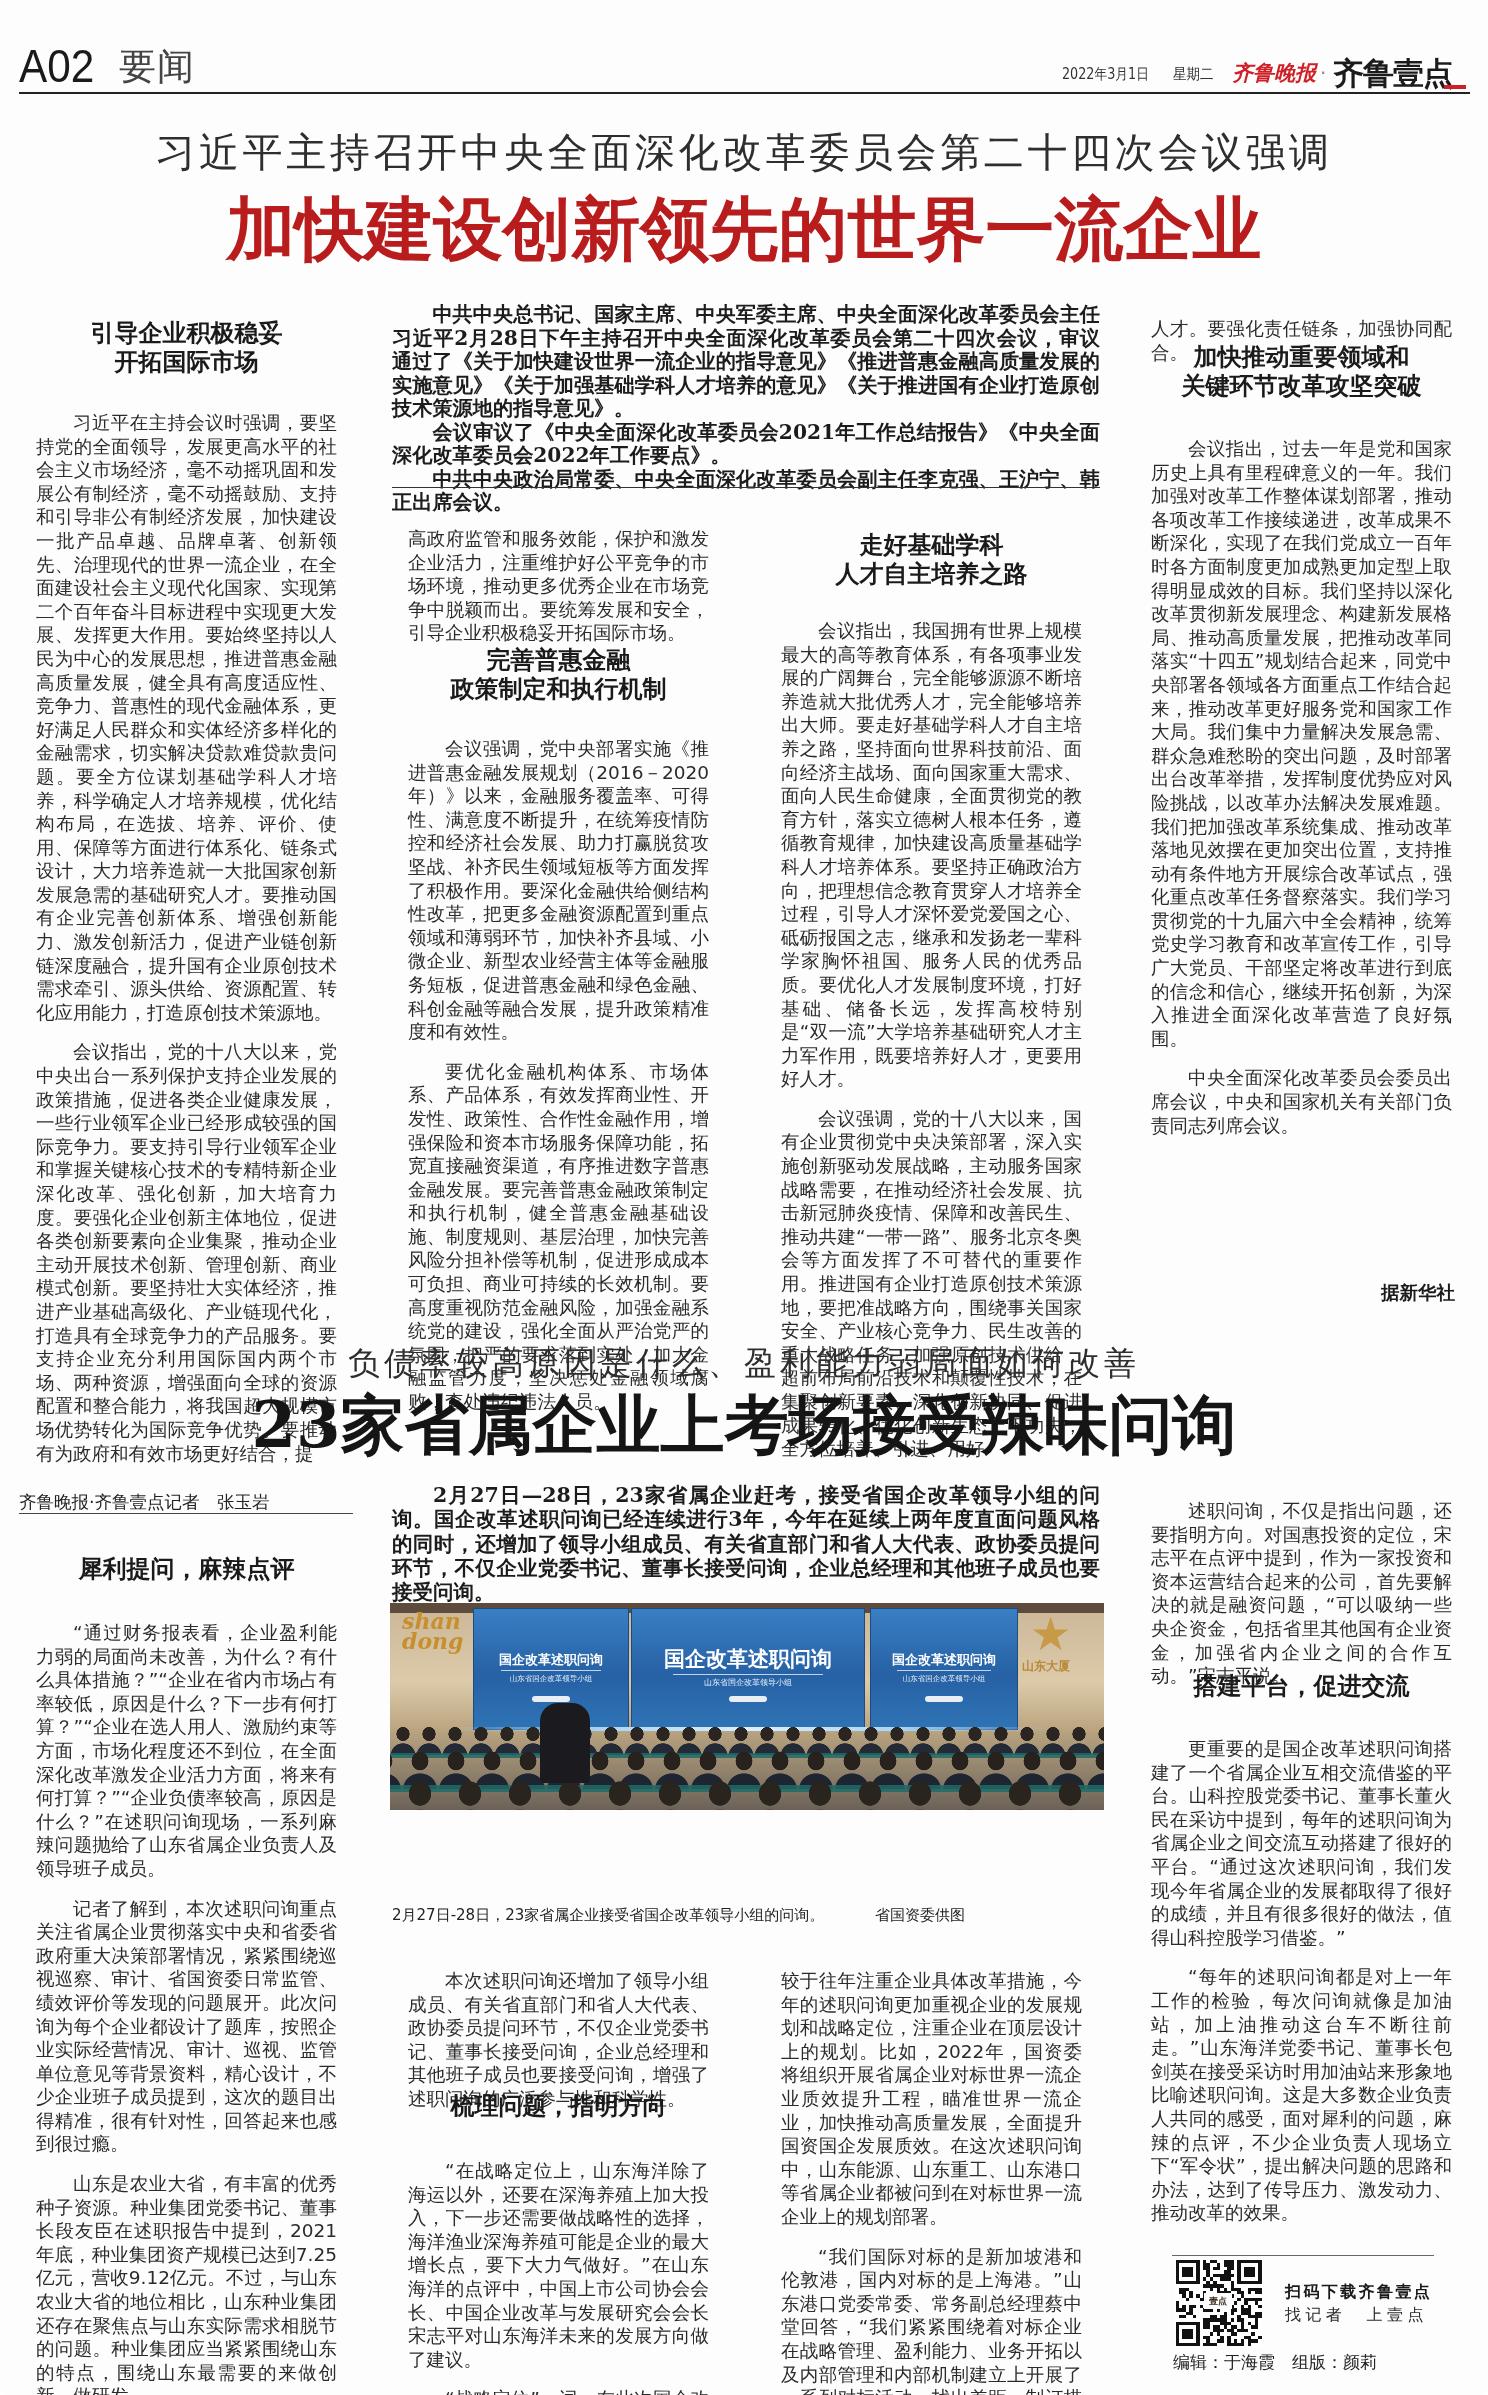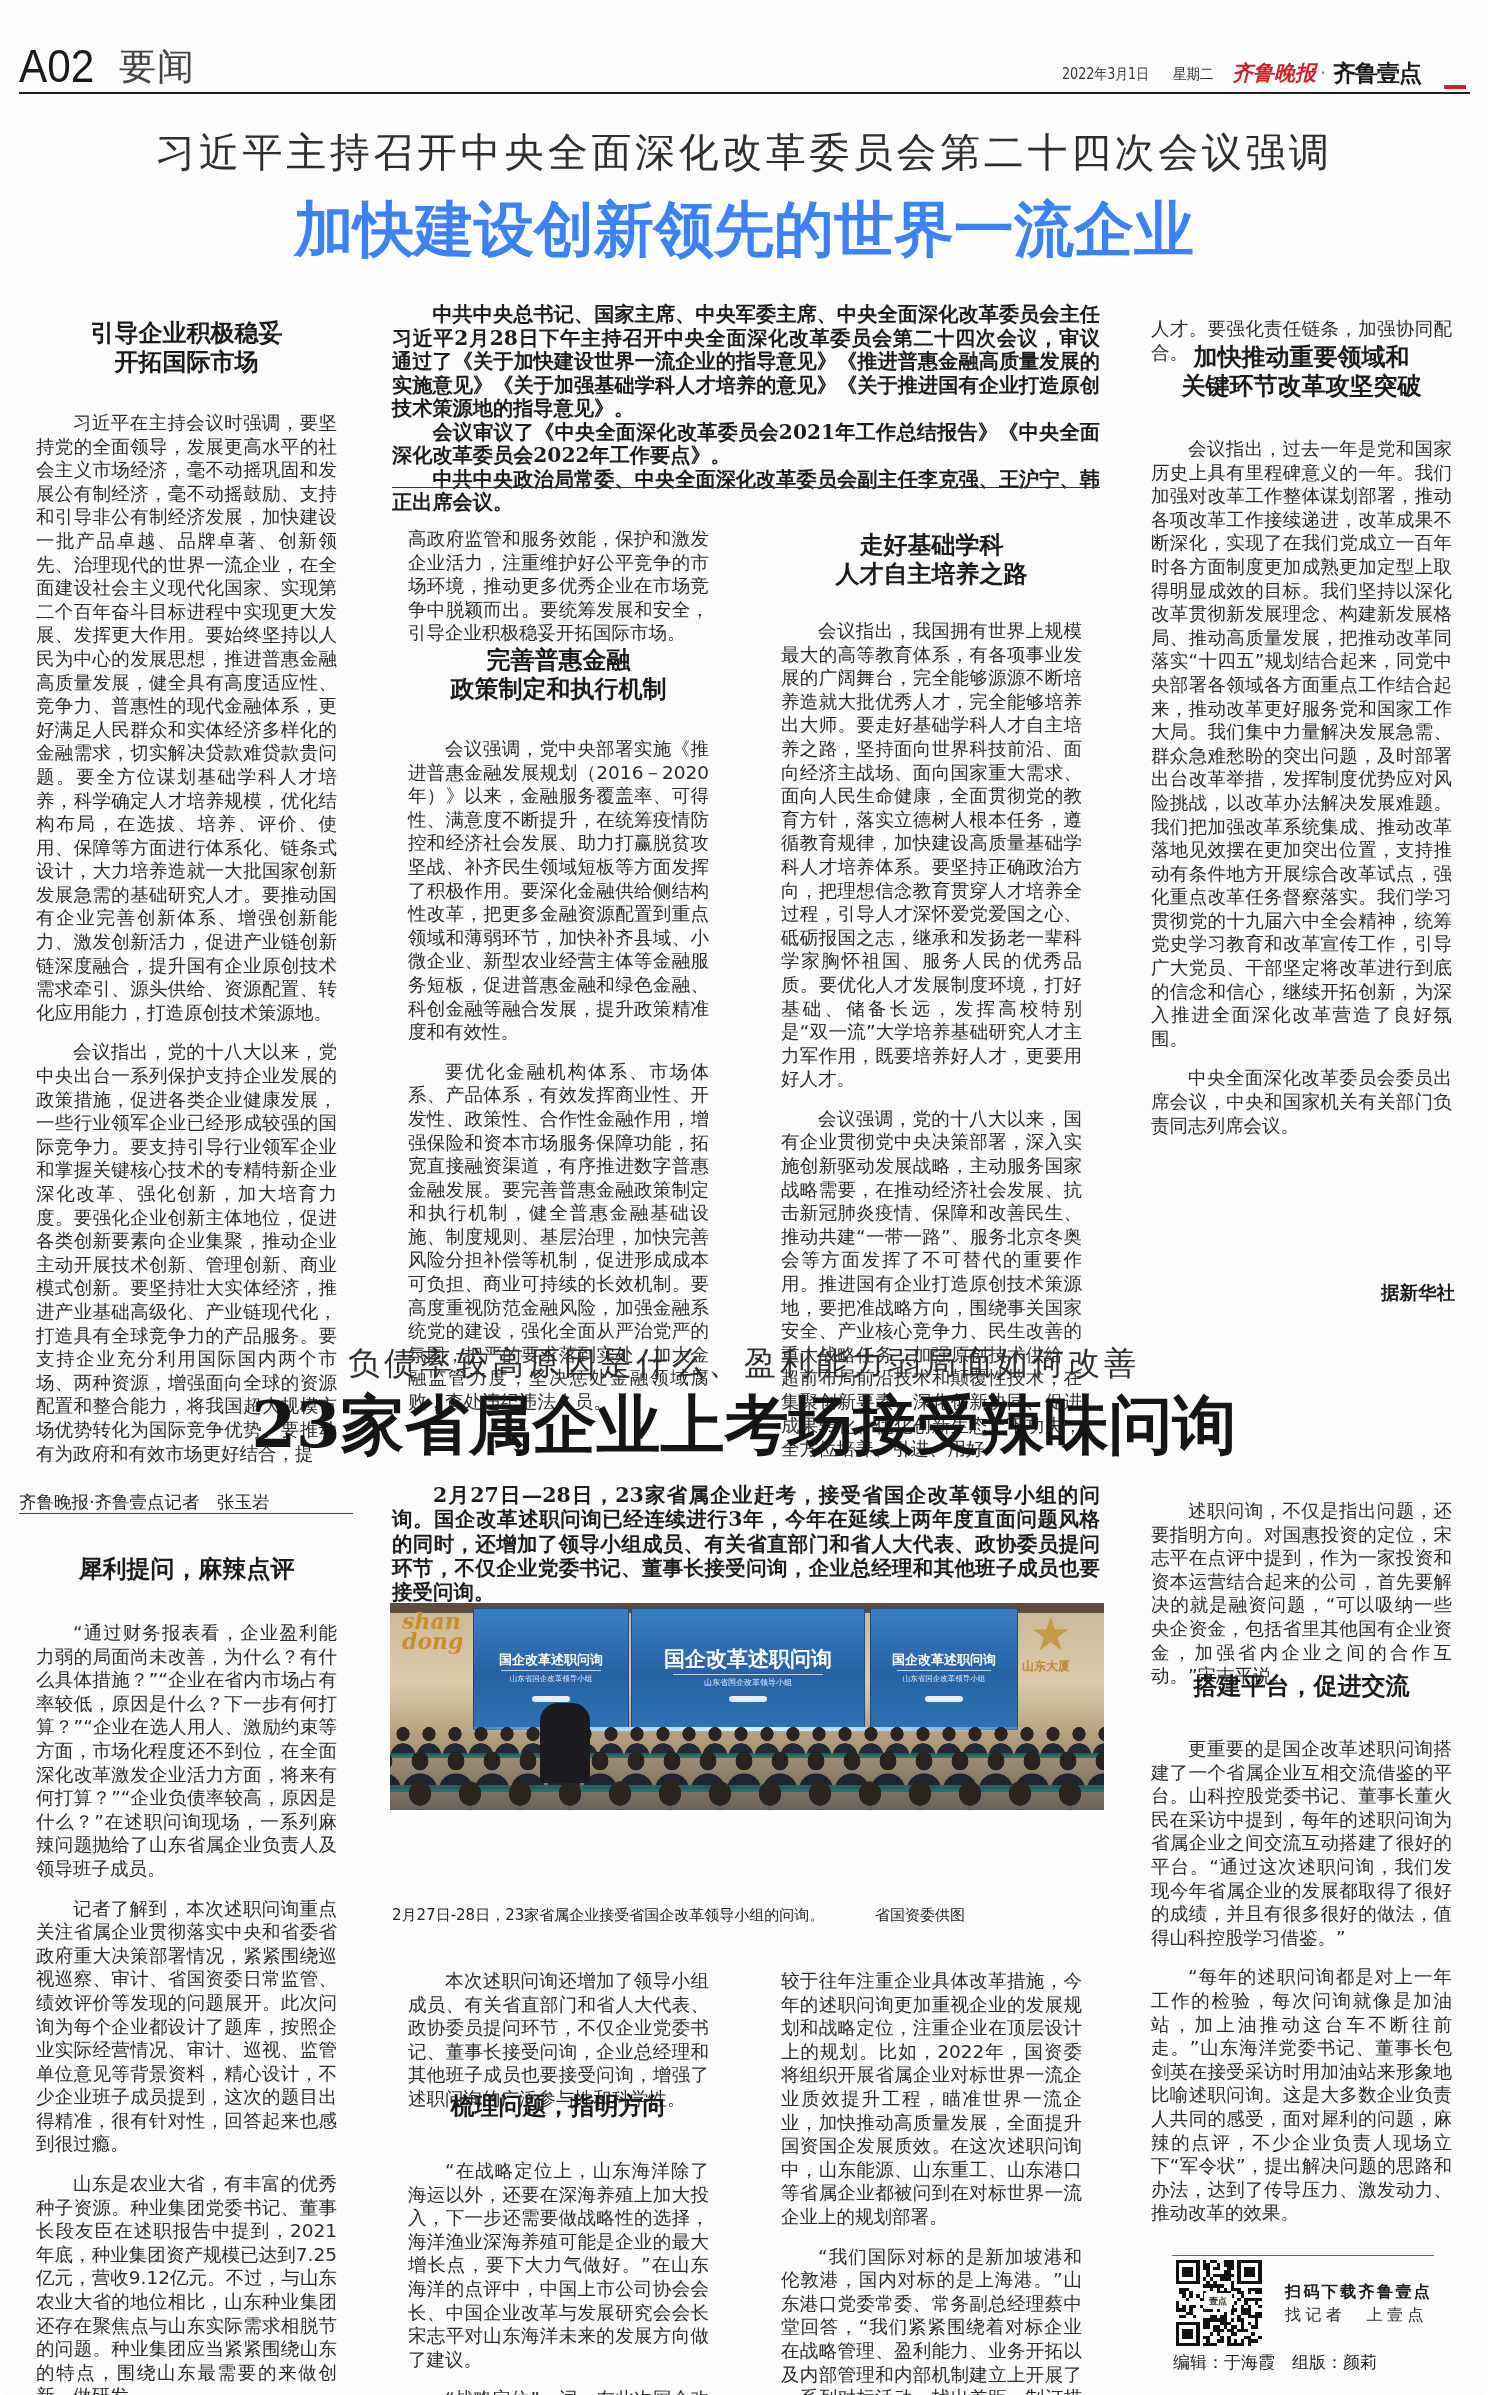--- a/index.html
+++ b/index.html
@@ -9,28 +9,28 @@
 
   
   .page-code { left:19px; top:40px; font-family:"Liberation Sans", sans-serif; font-size:46px; line-height:52px;
                color:#1a1a1a; transform:scaleX(0.92); transform-origin:left top; }
   .section-name { left:119px; top:44px; font-size:37px; line-height:46px; color:#444; letter-spacing:1px; }
   .date { left:1062px; top:64px; font-size:15px; line-height:20px; color:#333; transform:scaleX(0.85); transform-origin:left top; }
   .weekday { left:1173px; top:64px; font-size:15px; line-height:20px; color:#333; transform:scaleX(0.9); transform-origin:left top; }
   .brand-1 { left:1232px; top:58px; font-family:"DejaVu Serif", serif; font-style:italic; font-weight:bold; font-size:21px;
              line-height:30px; color:#cf1f27; letter-spacing:0px; }
   .brand-sep { left:1320px; top:58px; font-size:20px; line-height:30px; color:#888; }
-  .brand-2 { left:1333px; top:56px; font-weight:bold; font-size:23px; line-height:34px; color:#1b1b1b; letter-spacing:-1px; }
+  .brand-2 { left:1333px; top:56px; font-weight:bold; font-size:31px; line-height:34px; color:#1b1b1b; letter-spacing:-1px; }
   .brand-2-mark { left:1444px; top:85px; width:22px; height:4px; background:#cf1f27; }
   .header-rule { left:19px; top:92px; width:1451px; height:2px; background:#222; }
 
   
   .kicker-1 { left:0; top:128px; width:1488px; text-align:center; font-size:40px; line-height:48px; letter-spacing:3.6px; color:#2e2e2e; }
   .headline-1 { left:0; top:180px; width:1488px; text-align:center; font-family:"DejaVu Serif", serif; font-weight:bold;
-                font-size:60px; line-height:98px; color:#3b82f6; }
+                font-size:69px; line-height:98px; color:#b91c1c; }
 
   
   .col { position:absolute; width:333px; font-size:18.5px; line-height:23.6px; color:#2b2b2b; }
   .col p { margin:16px; text-indent:2em; text-align:justify; }
   .col p.cont { text-indent:0; }
   .sec-head { position:absolute; width:333px; text-align:center; font-family:"DejaVu Serif", serif; font-weight:bold;
               font-size:24px; line-height:29px; color:#1a1a1a; }
   .sec-head div { white-space:nowrap; }
 
   .intro { left:392px; top:303px; width:708px; font-family:"DejaVu Serif", serif; font-weight:bold; font-size:20.2px;

